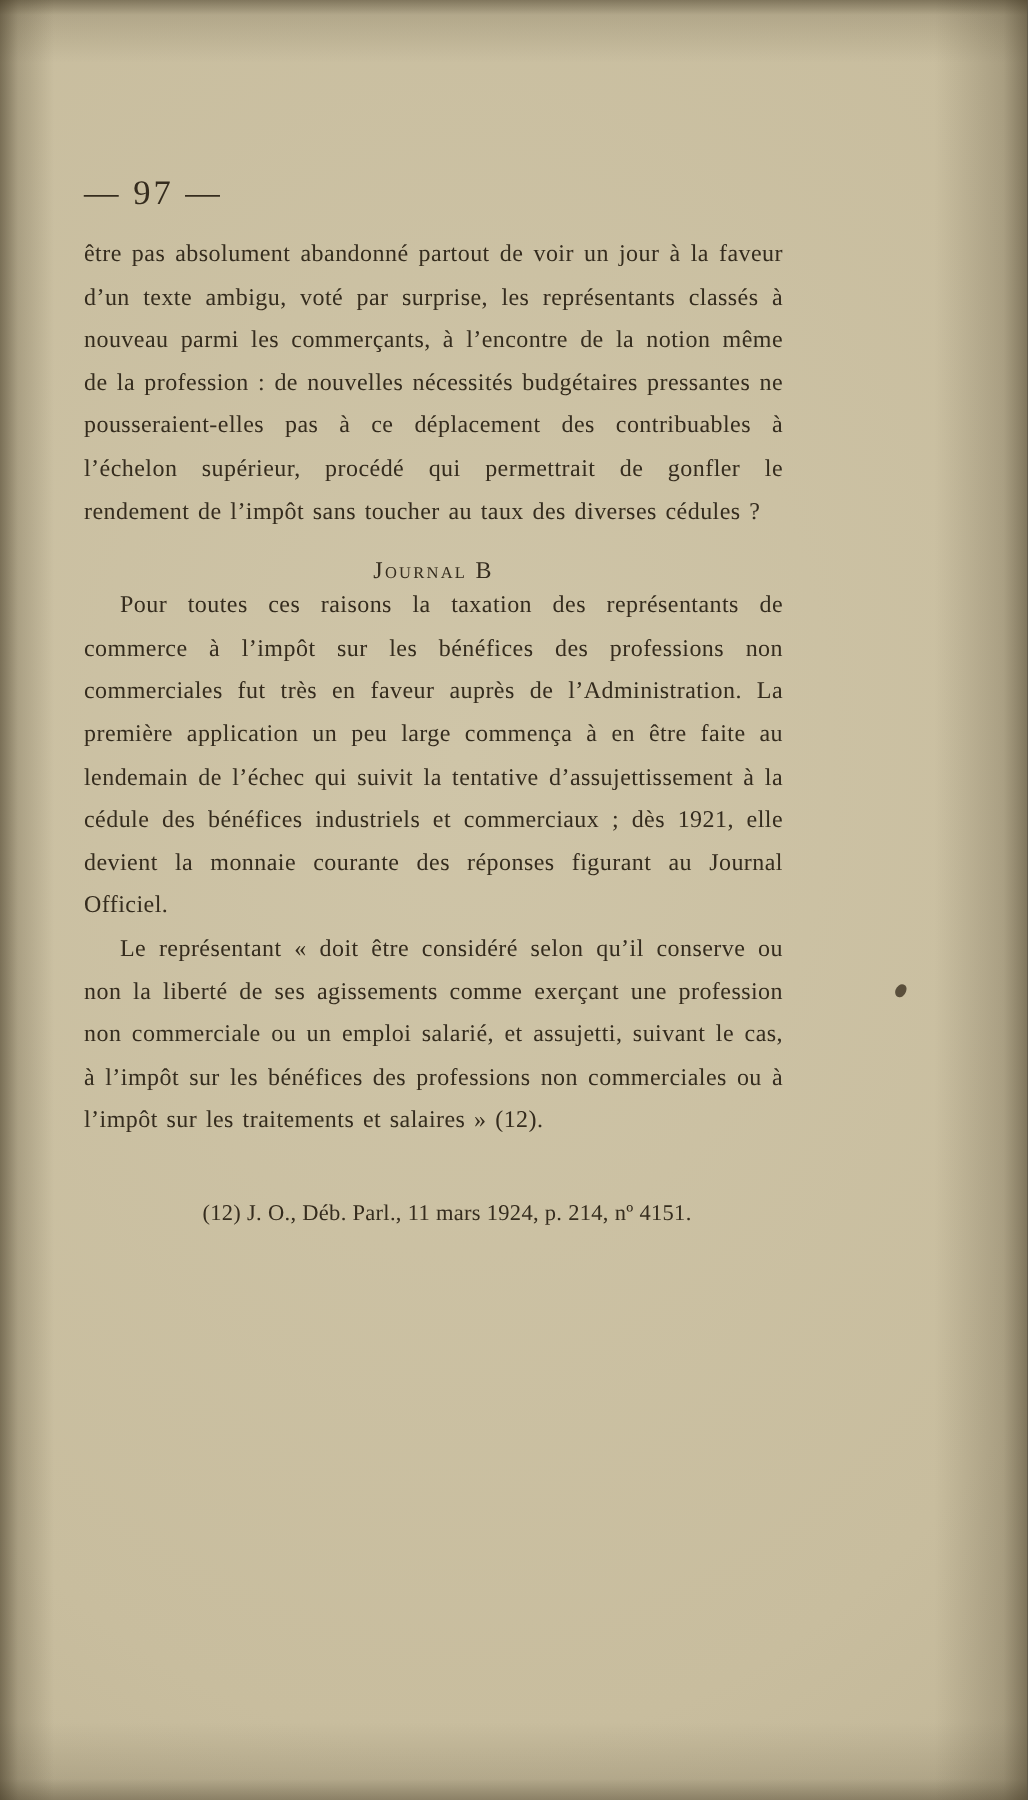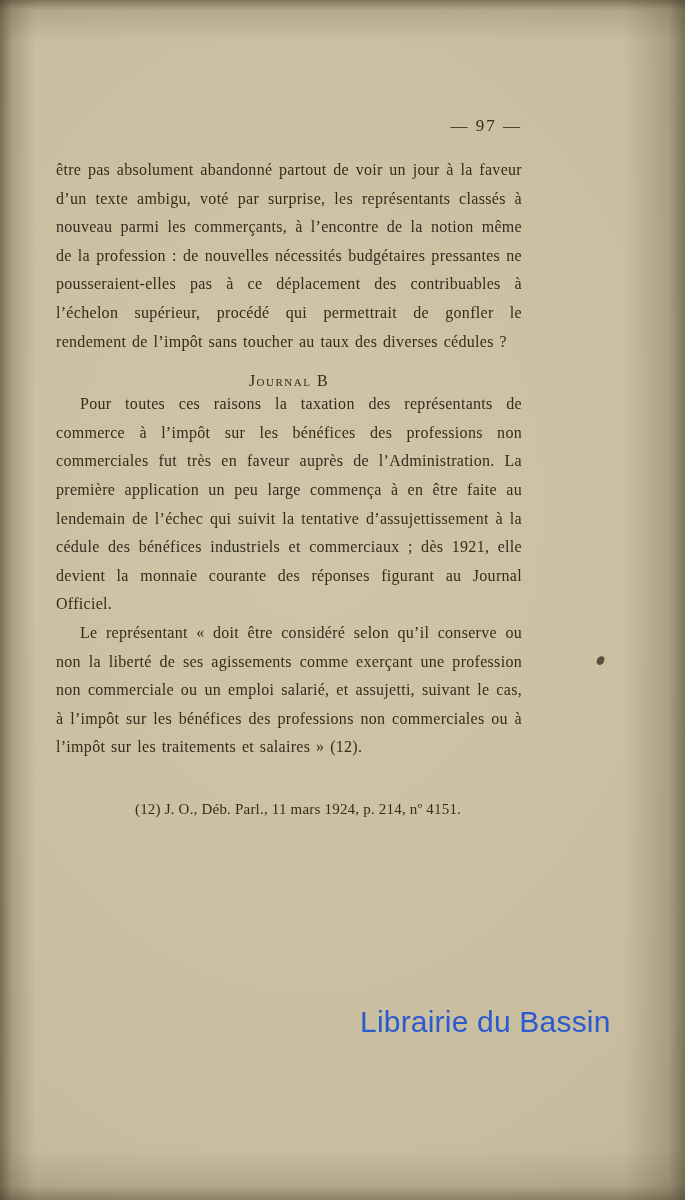--- a/index.html
+++ b/index.html
@@ -19,22 +19,22 @@
       linear-gradient(270deg, rgba(56,46,26,0.50) 0px, rgba(56,46,26,0.22) 16px, rgba(56,46,26,0) 62px),
       linear-gradient(180deg, rgba(56,46,26,0.50) 0px, rgba(56,46,26,0.16) 10px, rgba(56,46,26,0) 42px),
       linear-gradient(0deg,   rgba(56,46,26,0.42) 0px, rgba(56,46,26,0.14) 14px, rgba(56,46,26,0) 52px),
       radial-gradient(ellipse 130% 100% at 45% 42%, #cfc5a8 0%, #c8bd9e 55%, #b7ac8e 100%);
   }
   .page-number {
     position: absolute;
     left: 56px;
     top: 116px;
     width: 466px;
-    text-align: right;
-    font-size: 17px;
+    text-align: left;
+    font-size: 23px;
     letter-spacing: 2px;
   }
   .text-block {
     position: absolute;
     left: 56px;
     top: 156px;
     width: 466px;
   }
   .body-par {
     margin: 0;
@@ -119,15 +119,14 @@
     <p class="body-par indent">Le représentant « doit être considéré selon qu’il conserve ou non la liberté de ses agissements comme exerçant une profession non commerciale ou un emploi salarié, et assujetti, suivant le cas, à l’impôt sur les bénéfices des professions non commerciales ou à l’impôt sur les traitements et salaires » (12).</p>
 
 
     <div class="footnote">(12) J. O., Déb. Parl., 11 mars 1924, p. 214, nº 4151.</div>
 
 
   </div>
 
   <div class="scan-speck"></div>
 
-  <div class="watermark">Librairie du Bassin</div>
 
 </div>
 
 </body></html>

